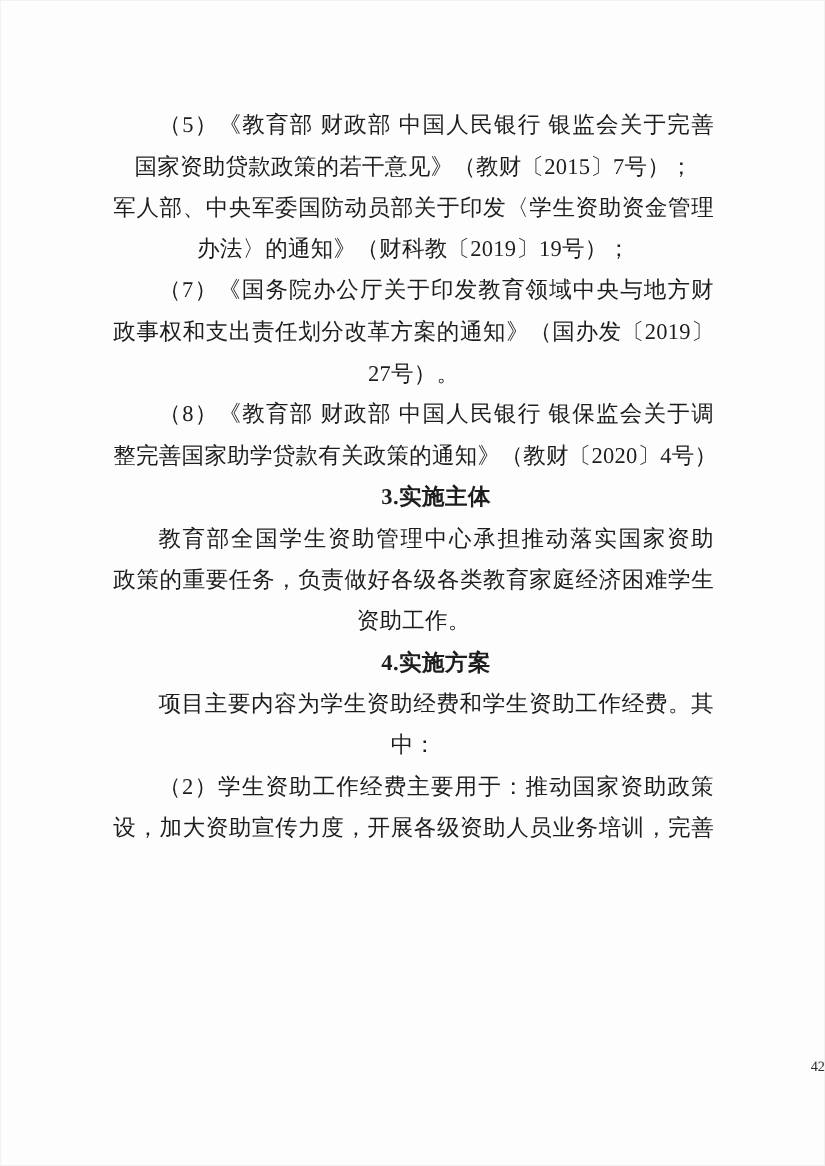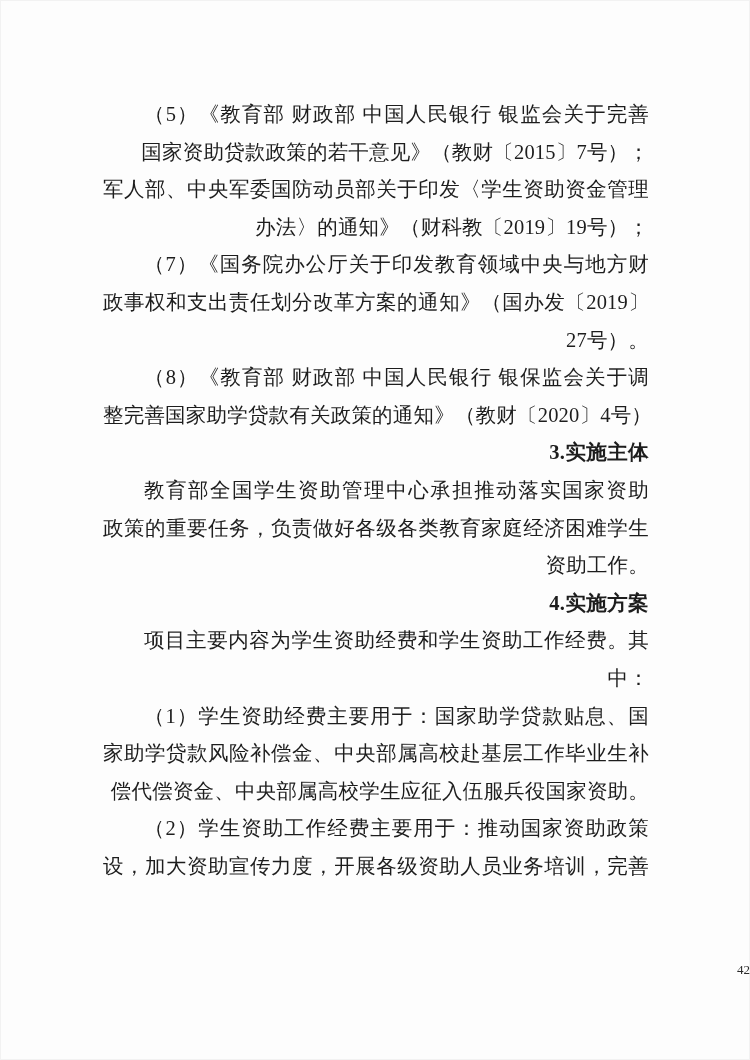--- a/index.html
+++ b/index.html
@@ -14,21 +14,21 @@
   }
   .doc {
     position:absolute;
     left:103px; top:96px;
     width:546px;
     font-size:20.5px;
     line-height:37.6px;
     letter-spacing:0.2px;
   }
   .para { margin:0; }
-  .line { text-align:right; white-space:nowrap; }
+  .line { text-align:center; white-space:nowrap; }
   .line.fill {
     white-space:normal;
     text-align:justify;
     text-align-last:justify;
   }
   .line.first { text-indent:2em; }
   .para.heading .line { font-weight:bold; letter-spacing:0.4px; }
   .footer-pagenum {
     position:absolute;
     left:0; top:962px;
@@ -69,23 +69,18 @@
         <div class="line">资助工作。</div>
       </div>
       <div class="para heading">
         <div class="line first">4.实施方案</div>
       </div>
       <div class="para body">
         <div class="line first fill">项目主要内容为学生资助经费和学生资助工作经费。其</div>
         <div class="line">中：</div>
       </div>
       <div class="para body">
-        <div class="line first fill">（1）学生资助经费主要用于：国家助学贷款贴息、国</div>
-        <div class="line fill">家助学贷款风险补偿金、中央部属高校赴基层工作毕业生补</div>
-        <div class="line">偿代偿资金、中央部属高校学生应征入伍服兵役国家资助。</div>
-      </div>
-      <div class="para body">
         <div class="line first fill">（2）学生资助工作经费主要用于：推动国家资助政策</div>
         <div class="line fill">设，加大资助宣传力度，开展各级资助人员业务培训，完善</div>
       </div>
     </div>
   <div class="footer-pagenum">42</div>
 </div>
 
 </body></html>

